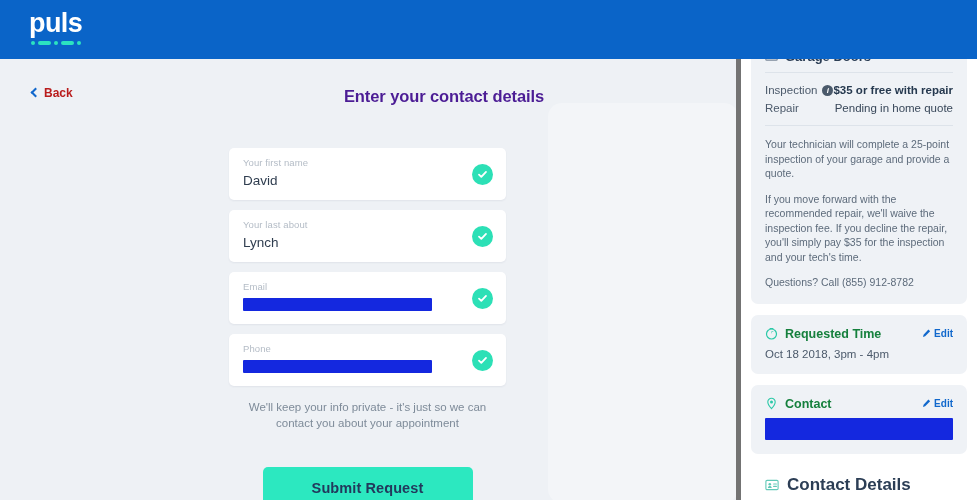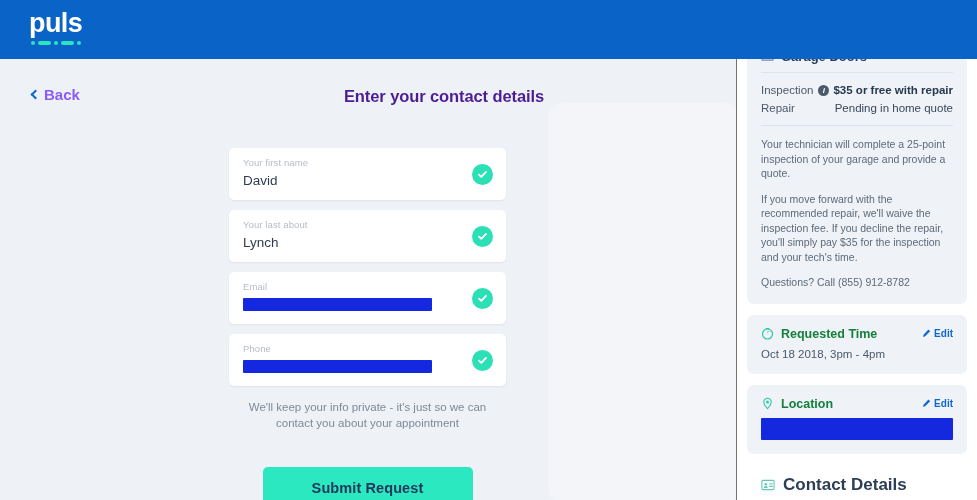--- a/index.html
+++ b/index.html
@@ -90,22 +90,22 @@
     border-radius: 14px;
   }
 
   .back-link {
     position: absolute;
     top: 27px;
     left: 32px;
     display: flex;
     align-items: center;
     gap: 5px;
-    color: #8b5cf6;
-    font-size: 15px;
+    color: #b91c1c;
+    font-size: 12px;
     font-weight: 700;
     cursor: pointer;
     z-index: 4;
   }
   .back-chevron {
     display: block;
     width: 7px;
     height: 7px;
     border-left: 2px solid #1168cc;
     border-bottom: 2px solid #1168cc;
@@ -207,21 +207,21 @@
 
   
   .sidebar {
     position: absolute;
     top: 59px;
     left: 736px;
     width: 241px;
     height: 441px;
     background: #ffffff;
     overflow: hidden;
-    border-left: 1px solid #737373;
+    border-left: 5px solid #737373;
   }
 
   .side-card {
     background: #eff2f6;
     border-radius: 7px;
     margin: 0 10px 11px 10px;
     padding: 12px 14px 14px 14px;
   }
 
   .card-summary {
@@ -472,21 +472,21 @@
       <div class="card-value">Oct 18 2018, 3pm - 4pm</div>
     </div>
 
     <div class="side-card">
       <div class="card-row-head">
         <span class="card-row-title">
           <svg class="ico" width="13" height="13" viewBox="0 0 13 13">
             <path d="M6.5 1.3 C4.4 1.3 2.8 2.9 2.8 5 C2.8 7.6 6.5 11.6 6.5 11.6 C6.5 11.6 10.2 7.6 10.2 5 C10.2 2.9 8.6 1.3 6.5 1.3 Z" fill="none" stroke="#2cc9a8" stroke-width="1.1"></path>
             <circle cx="6.5" cy="5" r="1.5" fill="#2cc9a8"></circle>
           </svg>
-          <span>Location</span>
+          <span>Contact</span>
         </span>
         <span class="edit-link">
           <svg class="ico" width="9" height="9" viewBox="0 0 9 9">
             <path d="M6.4 0.6 L8.1 2.3 L3.1 7.3 L1 7.9 L1.6 5.8 Z" fill="#1168cc"></path>
           </svg>
           <span>Edit</span>
         </span>
       </div>
       <div class="card-value redacted"></div>
     </div>

